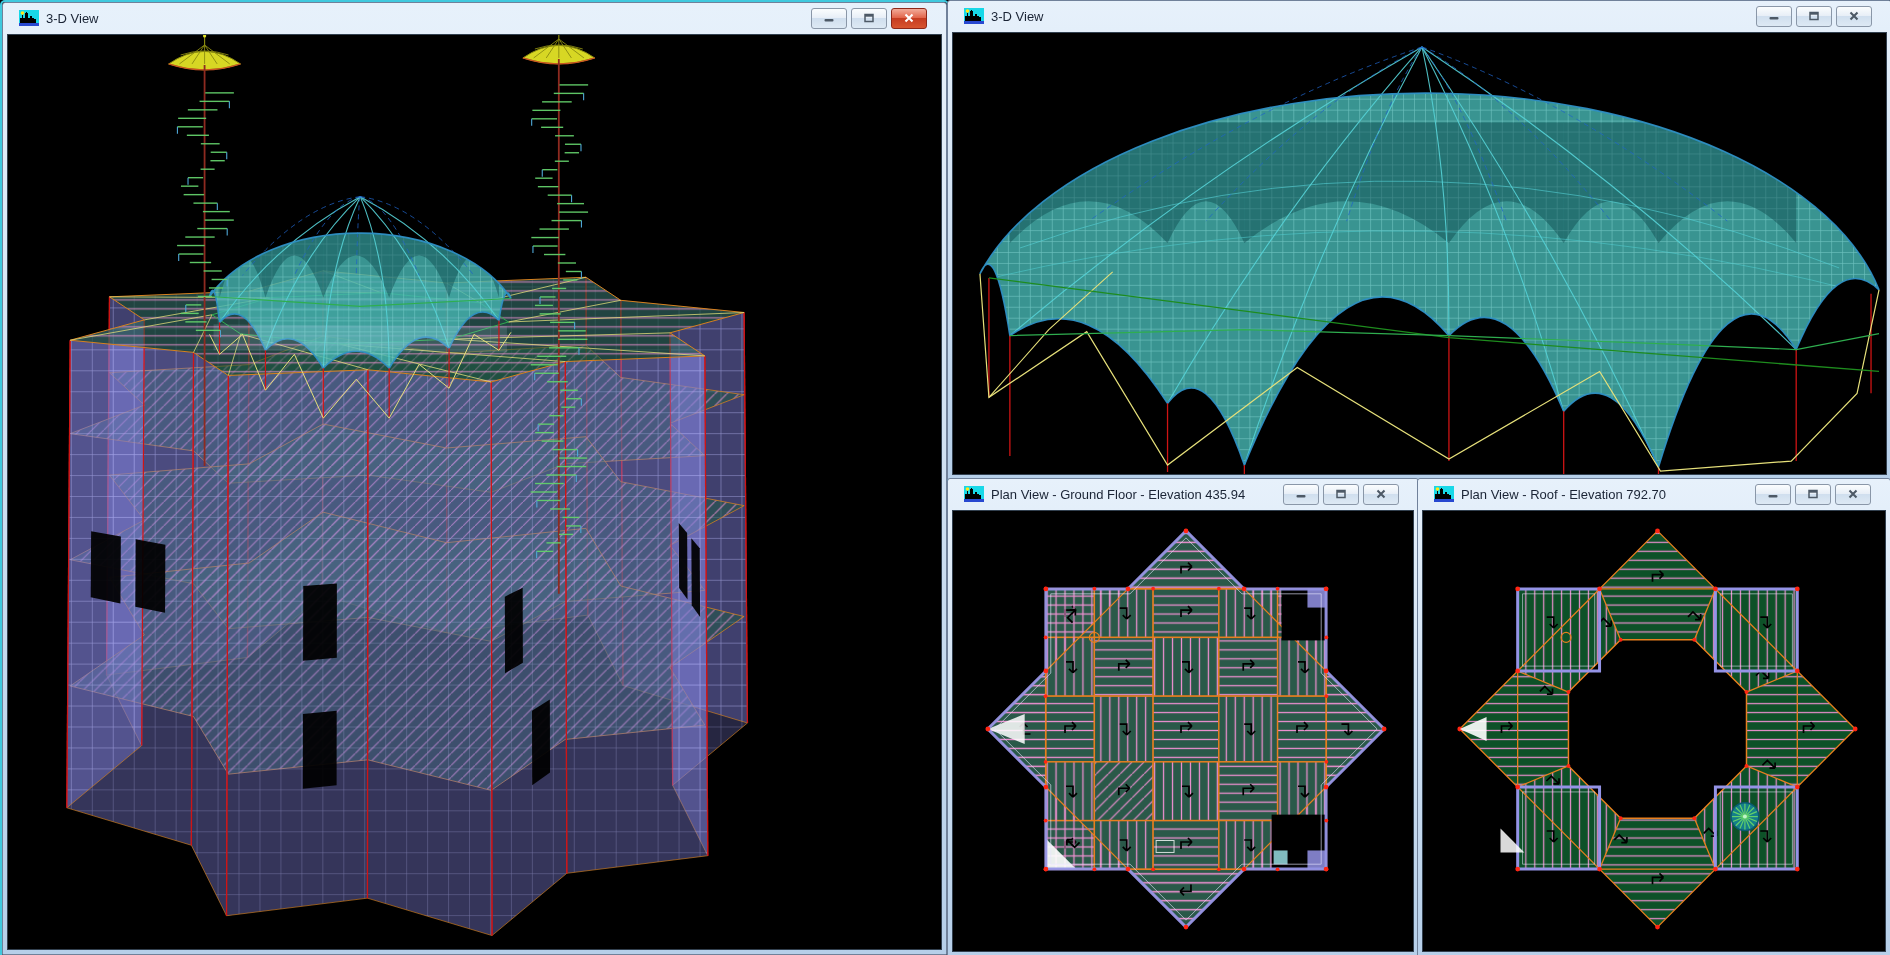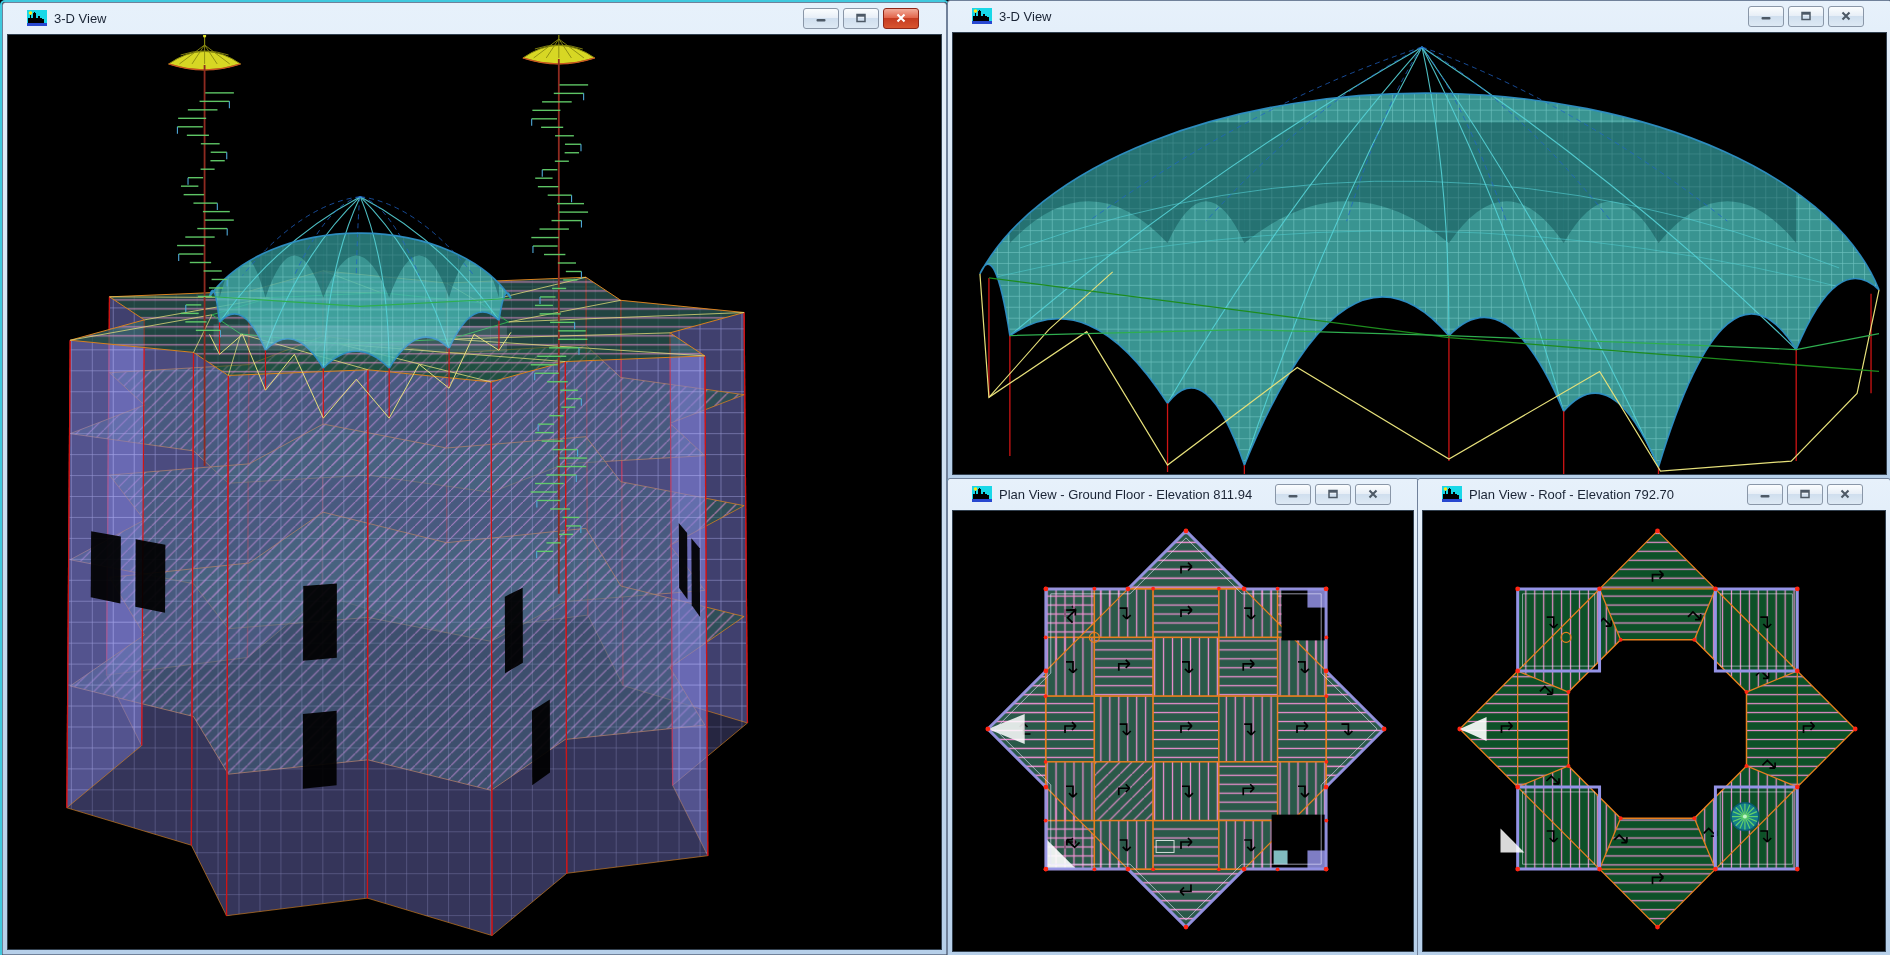--- a/index.html
+++ b/index.html
@@ -1,21 +1,21 @@
 <!DOCTYPE html>
 <html style="--c-frame-hi: #e7f1fb; --c-frame-lo: #b6cfe9; --c-titlebar-text: #1a2435; --c-active-glow: #3fc9de; --c-btn-border: #8a97a8; --c-btn-glyph: #4d5966; --c-close-hi: #f2ab99; --c-close-lo: #c43a20; --c-viewport-bg: #000000; --c-dome-fill: #46b5b1; --c-dome-mesh: #8fe0dc; --c-dome-edge: #2e8fc4; --c-dome-rib: #55d2d6; --c-dome-blue: #1f63c8; --c-dome-shadow: #0e4a4e; --c-slab-green: #1d5c42; --c-plan-green: #2a5949; --c-roof-green: #0d5128; --c-hatch-pink: #ec8fd0; --c-beam-orange: #e87f1e; --c-edge-orange: #d8821e; --c-column-red: #cf1414; --c-pole-red: #8e2a20; --c-node-red: #ff2512; --c-wall-purple: #7f7fd6; --c-wall-grid: #b9b9f2; --c-edge-periwinkle: #9493e6; --c-zigzag-yellow: #e6e07a; --c-ring-green: #2fae4f; --c-ring-green2: #1e8c1e; --c-minaret-yellow: #e3e326; --c-minaret-wire: #8a8a10; --c-minaret-rim: #cc5522; --c-stair-green: #63d06a; --c-stair-blue: #4fa8d8; --c-stairburst-fill: #147e8a; --c-opening-black: #000000;"><head>
 <meta charset="utf-8">
 <style>
   html,body{margin:0;padding:0;width:1890px;height:955px;background:#05080c;overflow:hidden;
     font-family:"Liberation Sans",sans-serif;}
   .window{position:absolute;border:1px solid #70819a;border-radius:3px 3px 0 0;
     background:linear-gradient(to bottom,var(--c-frame-hi),var(--c-frame-lo));}
   .window.active{box-shadow:0 0 0 2px var(--c-active-glow);}
   .titlebar{position:absolute;left:0;right:0;top:0;height:30px;display:flex;align-items:center;
-    padding:0 24px;gap:7px;border-radius:3px 3px 0 0;}
+    padding:0 16px;gap:7px;border-radius:3px 3px 0 0;}
   .win-icon{width:20px;height:16px;flex:0 0 auto;display:block;}
   .title{font-size:13px;color:var(--c-titlebar-text);white-space:nowrap;}
   .controls{margin-left:auto;display:flex;gap:4px;padding-right:3px;}
   .ctl{width:34px;height:19px;border:1px solid var(--c-btn-border);border-radius:3px;
     background:linear-gradient(#fbfdfe,#e8eff7 45%,#cfdeee 46%,#dde9f4);
     display:flex;align-items:center;justify-content:center;cursor:default;}
   .ctl svg{display:block;}
   .ctl .glyph-stroke{stroke:var(--c-btn-glyph);fill:none;}
   .ctl .glyph-fill{fill:var(--c-btn-glyph);}
   .ctl.close-active{background:linear-gradient(var(--c-close-hi),#e2674d 45%,var(--c-close-lo) 46%,#d8542f);
@@ -463,21 +463,21 @@
 </div>
 
 <div class="window" style="left:947px;top:478px;width:470px;height:477px;">
   <div class="titlebar">
     <svg class="win-icon" viewBox="0 0 20 16">
       <rect x="0" y="0" width="20" height="16" fill="#18d8e8"></rect>
       <circle cx="3.5" cy="3" r="1.8" fill="#ffe818"></circle>
       <path d="M1,13 L1,8 L3,8 L3,5 L4,5 L4,8 L6,8 L6,3 L7,3 L7,2 L8,2 L8,3 L9,3 L9,8 L11,8 L11,6 L13,6 L13,8 L15,8 L15,9 L17,9 L17,13 Z" fill="#000"></path>
       <rect x="0" y="13" width="20" height="3" fill="#2848d0"></rect>
     </svg>
-    <span class="title">Plan View - Ground Floor - Elevation 811.94</span>
+    <span class="title">Plan View - Ground Floor - Elevation 435.94</span>
     <div class="controls">
       <div class="ctl" aria-label="Minimize">
         <svg width="12" height="10" viewBox="0 0 12 10">
             <rect class="glyph-fill" x="1.5" y="6" width="9" height="2.6" rx="1"></rect>
           </svg>
       </div>
       <div class="ctl" aria-label="Restore">
         <svg width="12" height="10" viewBox="0 0 12 10">
             <rect class="glyph-stroke" x="2" y="1.5" width="8" height="7" stroke-width="1.5"></rect>
             <rect class="glyph-fill" x="2" y="1.5" width="8" height="2.2"></rect>

